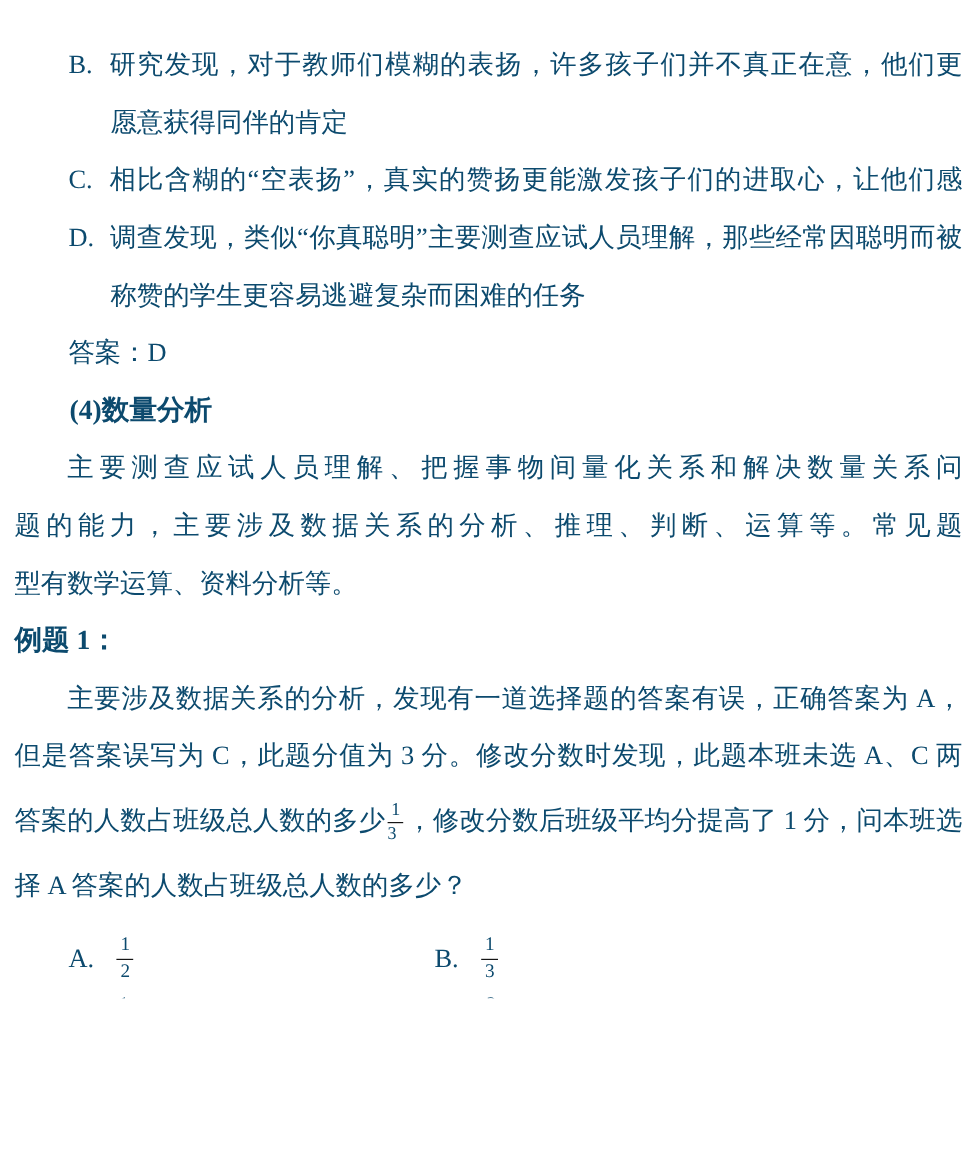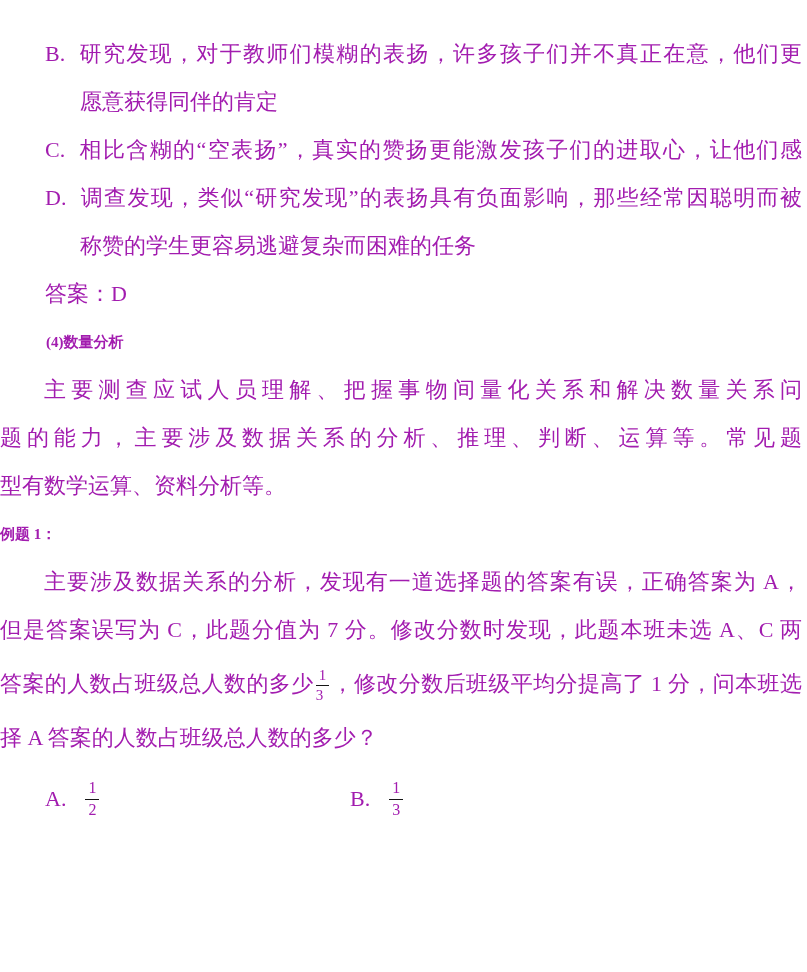--- a/index.html
+++ b/index.html
@@ -7,41 +7,42 @@
     position: relative;
     width: 807px;
     height: 832px;
     background: #ffffff;
     box-sizing: border-box;
     padding-top: 30px;
     padding-right: 5px;
     overflow: hidden;
     font-family: "Liberation Serif", "DejaVu Serif", serif;
     font-size: 22px;
-    color: #a21caf;
+    color: #0c4a6e;
+    padding-left: 12px;
   }
   .line, .jline {
     height: 48px;
     line-height: 48px;
     overflow: hidden;
   }
   .jline {
     text-align: justify;
     text-align-last: justify;
   }
   .first-line  { padding-left: 45px; }
   .cont-line   { padding-left: 80px; }
   .answer-line { padding-left: 45px; }
   .indent-line { padding-left: 44px; }
   .opt-label { display:inline-block; margin-right: 13px; }
   .heading {
     height: 48px;
     line-height: 48px;
     font-weight: bold;
-    font-size: 15px;
+    font-size: 23px;
     padding-left: 46px;
   }
   .heading.example { padding-left: 0; }
   .frac-line {
     height: 60px;
     line-height: 60px;
   }
   .frac {
     display: inline-block;
     vertical-align: middle;
@@ -80,36 +81,36 @@
   <div>
     <div class="jline first-line"><span class="opt-label">B.</span><span>研究发现，对于教师们模糊的表扬，许多孩子们并不真正在意，他们更</span></div>
     <div class="line cont-line">愿意获得同伴的肯定</div>
   </div>
 
   <div>
     <div class="jline first-line"><span class="opt-label">C.</span><span>相比含糊的“空表扬”，真实的赞扬更能激发孩子们的进取心，让他们感</span></div>
   </div>
 
   <div>
-    <div class="jline first-line"><span class="opt-label">D.</span><span>调查发现，类似“研究发现”的表扬具有负面影响，那些经常因聪明而被</span></div>
+    <div class="jline first-line"><span class="opt-label">D.</span><span>调查发现，类似“你真聪明”主要测查应试人员理解，那些经常因聪明而被</span></div>
     <div class="line cont-line">称赞的学生更容易逃避复杂而困难的任务</div>
   </div>
 
   <div class="line answer-line">答案：D</div>
 
   <div class="heading">(4)数量分析</div>
 
   <div class="jline indent-line">主要测查应试人员理解、把握事物间量化关系和解决数量关系问</div>
   <div class="jline">题的能力，主要涉及数据关系的分析、推理、判断、运算等。常见题</div>
   <div class="line">型有数学运算、资料分析等。</div>
 
   <div class="heading example">例题 1：</div>
 
   <div class="jline indent-line">主要涉及数据关系的分析，发现有一道选择题的答案有误，正确答案为 A，</div>
-  <div class="jline">但是答案误写为 C，此题分值为 7 分。修改分数时发现，此题本班未选 A、C 两</div>
+  <div class="jline">但是答案误写为 C，此题分值为 3 分。修改分数时发现，此题本班未选 A、C 两</div>
   <div class="jline frac-line"><span>答案的人数占班级总人数的多少</span><span class="frac"><span class="num">1</span><span class="den">3</span></span><span>，修改分数后班级平均分提高了 1 分，问本班选</span></div>
   <div class="line">择 A 答案的人数占班级总人数的多少？</div>
 
   <div class="mc-row firstrow">
     <div class="mc-cell">
         <span class="mc-label">A.</span>
         <span class="frac mc-frac">
           <span class="num">1</span>
           <span class="den">2</span>
         </span>

